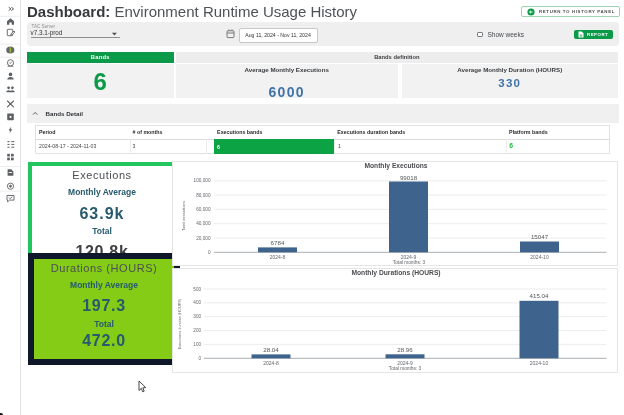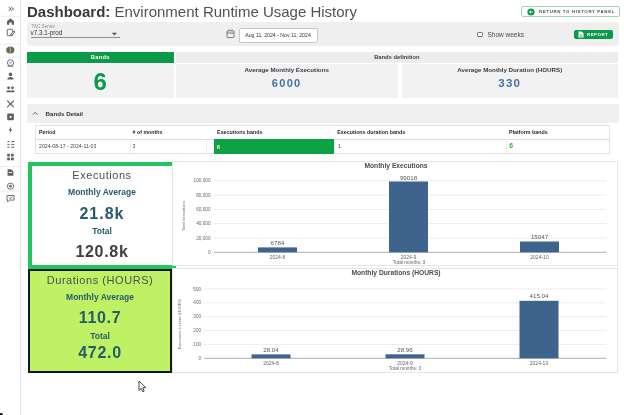--- a/index.html
+++ b/index.html
@@ -118,21 +118,21 @@
 </div>
 
 <div class="abs" style="left:27px;top:52px;width:146.5px;height:10.5px;background:#0b9a47;color:#fff;font-size:5.8px;font-weight:bold;letter-spacing:0.3px;text-align:center;line-height:11px;">Bands</div>
 <div class="abs" style="left:27px;top:63.5px;width:146.5px;height:34px;background:#f2f2f2;text-align:center;">
   <div style="font-size:24px;font-weight:bold;color:#0b9a47;line-height:36px;">6</div>
 </div>
 
 <div class="abs" style="left:175.7px;top:52px;width:442.3px;height:10.5px;background:#ededed;color:#3a3d40;font-size:5.8px;font-weight:bold;text-align:center;line-height:11px;">Bands definition</div>
 <div class="abs" style="left:175.7px;top:63.5px;width:222px;height:34px;background:#f2f2f2;text-align:center;">
   <div style="margin-top:2.8px;font-size:6.2px;font-weight:bold;color:#3a3d40;">Average Monthly Executions</div>
-  <div style="margin-top:4px;font-size:11px;font-weight:bold;letter-spacing:1.3px;color:#4173a6;">6000</div>
+  <div style="margin-top:11px;font-size:14px;font-weight:bold;letter-spacing:1.3px;color:#4173a6;">6000</div>
 </div>
 <div class="abs" style="left:401.5px;top:63.5px;width:216.5px;height:34px;background:#f2f2f2;text-align:center;">
   <div style="margin-top:2.8px;font-size:6.2px;font-weight:bold;color:#3a3d40;">Average Monthly Duration (HOURS)</div>
   <div style="margin-top:3.4px;font-size:11.5px;font-weight:bold;letter-spacing:1.3px;color:#4173a6;">330</div>
 </div>
 
 <div class="abs" style="left:27px;top:104px;width:591.5px;height:18.5px;background:#f0f0f0;">
   <svg width="7" height="5" style="position:absolute;left:5px;top:7.4px;">
       <path d="M1 3.6 L3.2 1.4 L5.4 3.6" fill="none" stroke="#5a5d60" stroke-width="1"></path>
     </svg>
@@ -158,29 +158,29 @@
   <div class="abs" style="left:179.5px;top:14.8px;width:119.5px;height:14.7px;background:#0ba344;">
     <span style="position:absolute;left:3px;top:4.4px;font-size:5.2px;font-weight:bold;color:#fff;">6</span>
   </div>
   <div class="abs" style="left:303.4px;top:18.8px;font-size:5.2px;color:#45484b;">1</div>
   <div class="abs" style="left:474.8px;top:17.6px;font-size:6.8px;font-weight:bold;color:#1fb93c;">6</div>
 </div>
 
 <div class="abs" style="left:28px;top:162px;width:140px;height:99px;border:4px solid #22c55e;background:#fff;text-align:center;">
   <div style="margin-top:3.2px;font-size:11px;letter-spacing:0.55px;color:#4b4f54;">Executions</div>
   <div style="margin-top:5.4px;font-size:8.5px;font-weight:bold;color:#275a6d;">Monthly Average</div>
-  <div style="margin-top:8.5px;font-size:16px;font-weight:bold;letter-spacing:1px;color:#275a6d;">21.8k</div>
+  <div style="margin-top:8.5px;font-size:16px;font-weight:bold;letter-spacing:1px;color:#275a6d;">63.9k</div>
   <div style="margin-top:3.3px;font-size:8.5px;font-weight:bold;color:#275a6d;">Total</div>
   <div style="margin-top:6.9px;font-size:16px;font-weight:bold;letter-spacing:0.7px;color:#404040;">120.8k</div>
 </div>
 
-<div class="abs" style="left:28px;top:269px;width:140px;height:100px;border:2px solid #0f172a;background:#bef264;text-align:center;">
+<div class="abs" style="left:28px;top:253px;width:140px;height:100px;border:6px solid #0f172a;background:#84cc16;text-align:center;">
   <div style="margin-top:3.2px;font-size:11px;letter-spacing:0.55px;color:#4b4f54;">Durations (HOURS)</div>
   <div style="margin-top:5.7px;font-size:8.5px;font-weight:bold;color:#275a6d;">Monthly Average</div>
-  <div style="margin-top:6.9px;font-size:16px;font-weight:bold;letter-spacing:0.7px;color:#275a6d;">110.7</div>
+  <div style="margin-top:6.9px;font-size:16px;font-weight:bold;letter-spacing:0.7px;color:#275a6d;">197.3</div>
   <div style="margin-top:4.3px;font-size:8.5px;font-weight:bold;color:#275a6d;">Total</div>
   <div style="margin-top:3px;font-size:16px;font-weight:bold;letter-spacing:0.7px;color:#275a6d;">472.0</div>
 </div>
 
 <svg class="abs" style="left:172px;top:161px;outline:1px solid #e5e5e5;outline-offset:-1px;background:#fff;" width="446" height="105" viewBox="0 0 446 105">
   <text x="224" y="7.4" text-anchor="middle" font-size="6.7" font-weight="bold" fill="#4c4c51">Monthly Executions</text>
   <g font-size="4.7" fill="#63666b" text-anchor="end">
     <text x="38.5" y="92.9">0</text>
     <text x="38.5" y="78.6">20,000</text>
     <text x="38.5" y="64.3">40,000</text>

